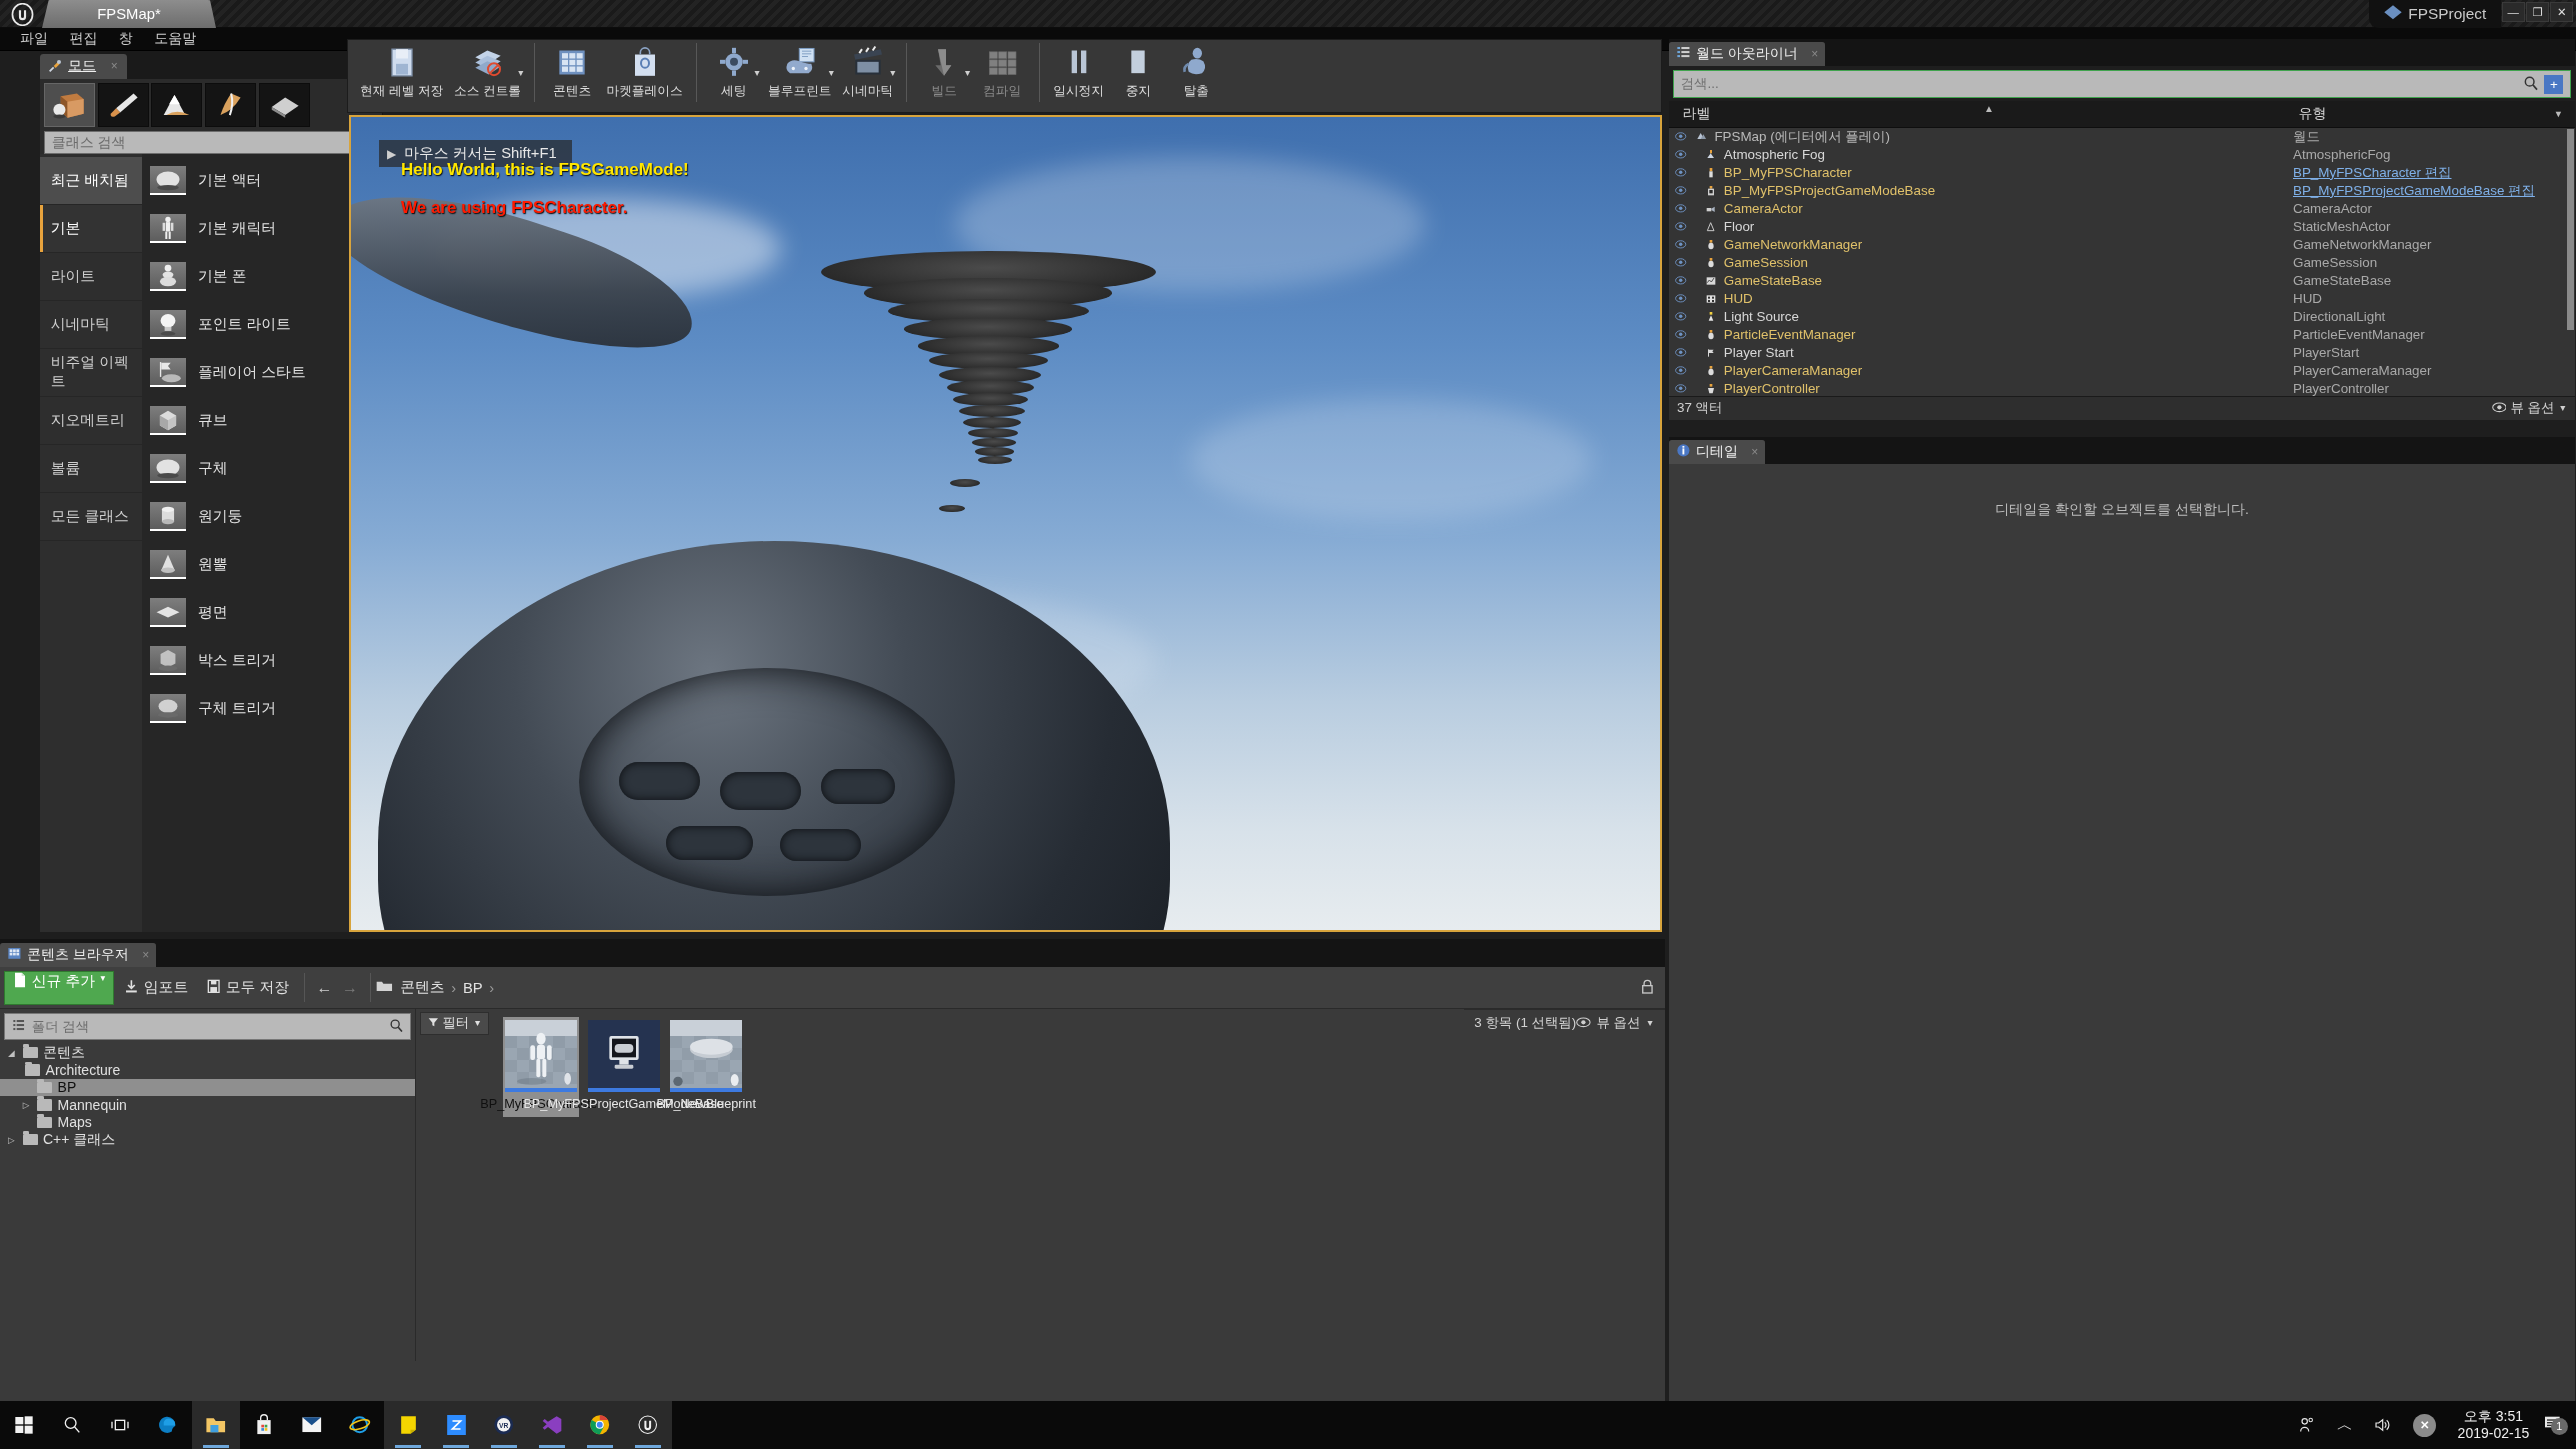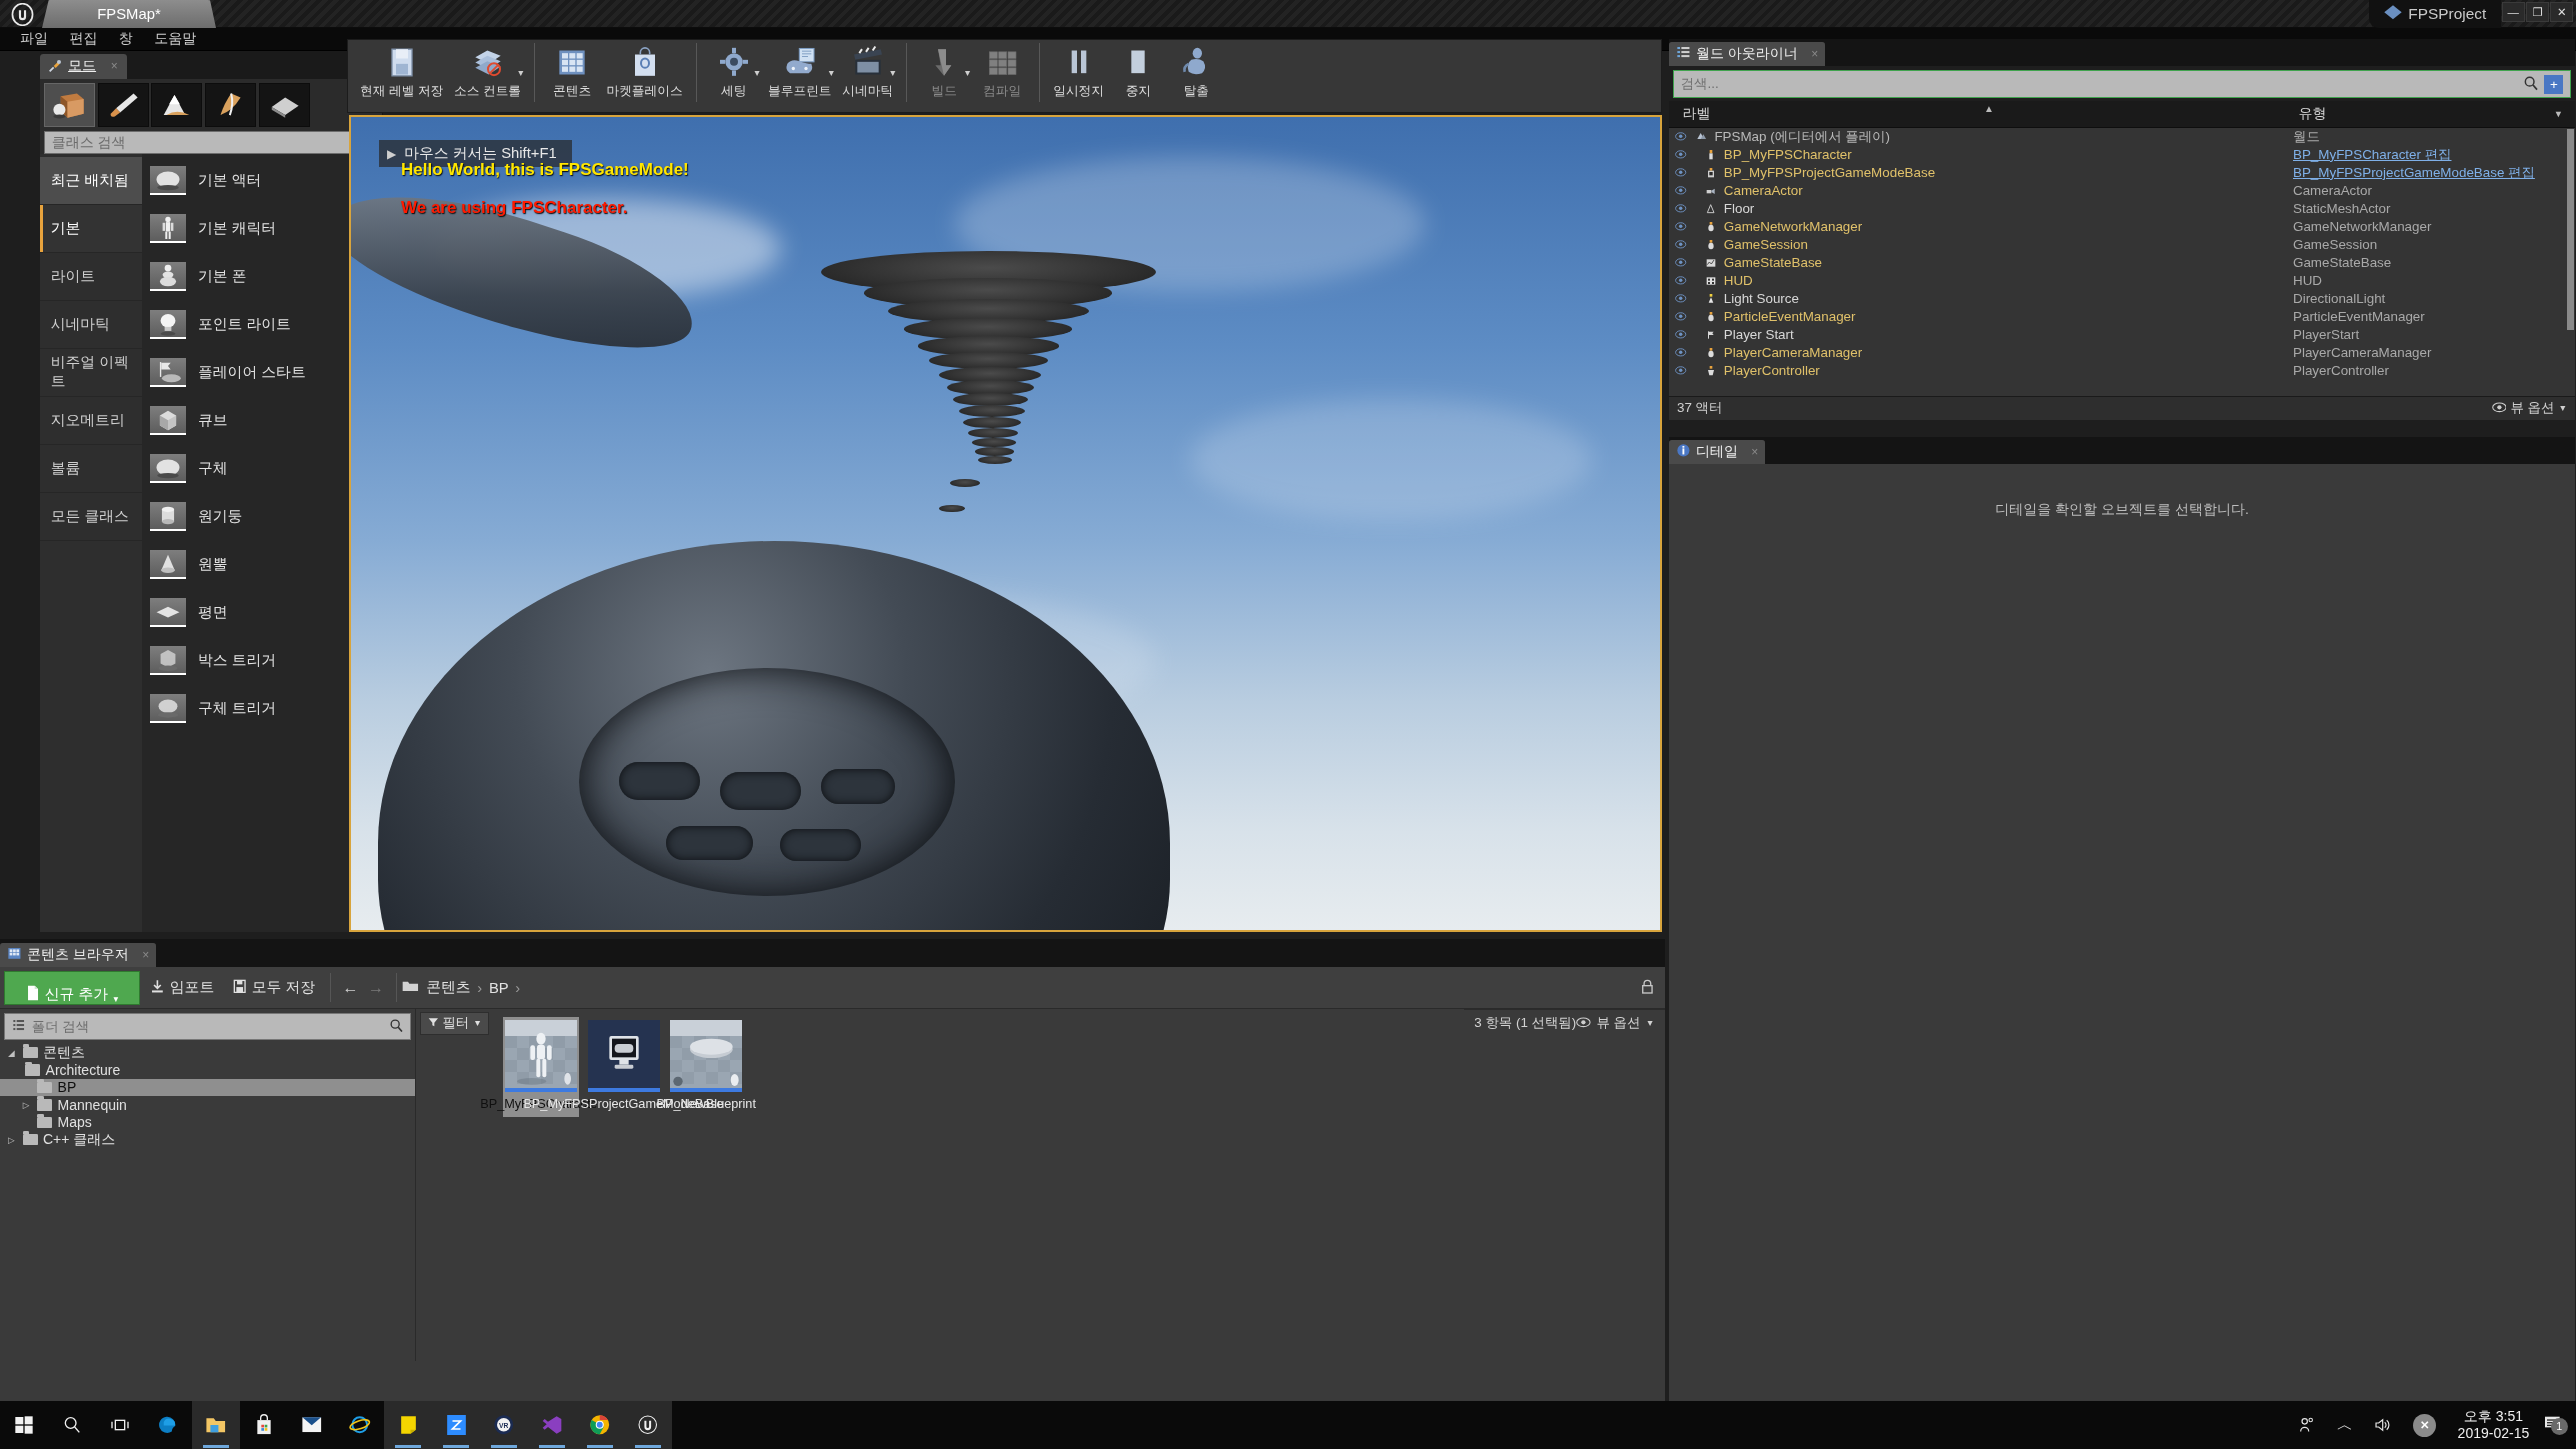--- a/index.html
+++ b/index.html
@@ -141,22 +141,22 @@
   .d-empty { text-align:center; margin-top:37px; color:#bdbdbd; font-size:14px;}
 
   
   .cbrowser { position:absolute; left:0px; top:939px; width:1665px; height:463px; background:#3a3a3a;
     border-top:0.7px solid #141414;}
   .cb-tabstrip { height:27px; background:#141414; display:flex; align-items:flex-end;}
   .cb-tab { height:24px; background:#4a4a4a; display:flex; align-items:center; gap:5.4px;
     padding:0 6.7px; border-radius:2.7px 2.7px 0 0; font-size:14px; color:#efefef;}
   .cb-toolbar { height:42px; background:#3f3f3f; display:flex; align-items:center; gap:0;
     padding:0 4px; border-bottom:0.7px solid #2a2a2a; position:relative;}
-  .cb-add { height:34px; background:#4fa84f; border:0.7px solid #2f7a2f; display:flex; align-items:flex-end;
-    gap:5.4px; padding:0 21px; color:#fff; font-size:14.8px; }
+  .cb-add { height:34px; background:#4fa84f; border:0.7px solid #2f7a2f; display:flex; align-items:flex-start;
+    gap:5.4px; padding:0 8px; color:#fff; font-size:14.8px; }
   .cb-btn { height:34px; display:flex; align-items:center; gap:5.4px; padding:0 9.4px; font-size:14.8px; color:#e0e0e0;}
   .cb-vsep { width:0.7px; height:29.5px; background:#565656; margin:0 5.4px;}
   .cb-nav { display:flex; align-items:center; gap:9.4px; padding:0 6.7px; font-size:16px;}
   .cb-crumb { display:flex; align-items:center; gap:6.7px; font-size:14.8px; color:#e2e2e2;}
   .cb-lock { position:absolute; right:10.7px; top:12px; font-size:14.8px; color:#c8c8c8;}
 
   .cb-main { display:flex; height:352px; }
   .cb-left { width:416px; background:#3a3a3a; border-right:0.7px solid #2a2a2a;}
   .cb-folder-search { height:27px; margin:4px; background:#b9b9b9; border:0.7px solid #777;
     display:flex; align-items:center; gap:6.7px; padding:0 6.7px; color:#6d6d6d; font-size:13.4px;}
@@ -697,20 +697,34 @@
               <circle cx="8.5" cy="6.5" r="2.6" fill="#6e93c4"></circle>
             </svg></span>
           <span class="ol-icon" style="margin-left: 0px;">
             <svg width="11.4" height="11.4" viewBox="0 0 17 17">
               <path d="M2 12 L7 3 L12 12 Z" fill="#b8c3d2"></path>
               <path d="M7 12 L11 5 L15 12 Z" fill="#8d99a9"></path>
             </svg>
           </span>
           <span class="ol-label world">FPSMap (에디터에서 플레이)</span>
           <span class="ol-type">월드</span>
+        </div>
+        <div class="ol-row">
+          <span class="ol-eye"><svg width="11.4" height="8.7" viewBox="0 0 17 13">
+              <ellipse cx="8.5" cy="6.5" rx="7.6" ry="5.4" fill="none" stroke="#6e93c4" stroke-width="1.4"></ellipse>
+              <circle cx="8.5" cy="6.5" r="2.6" fill="#6e93c4"></circle>
+            </svg></span>
+          <span class="ol-icon" style="margin-left: 9.4px;">
+            <svg width="10" height="10" viewBox="0 0 15 15">
+              <rect x="6" y="0" width="3" height="5" fill="#e8a33d"></rect>
+              <path d="M2 12 L7 5 L12 12 Z" fill="#cfd8e4"></path>
+            </svg>
+          </span>
+          <span class="ol-label plain">Atmospheric Fog</span>
+          <span class="ol-type">AtmosphericFog</span>
         </div>
         <div class="ol-row">
           <span class="ol-eye"><svg width="11.4" height="8.7" viewBox="0 0 17 13">
               <ellipse cx="8.5" cy="6.5" rx="7.6" ry="5.4" fill="none" stroke="#6e93c4" stroke-width="1.4"></ellipse>
               <circle cx="8.5" cy="6.5" r="2.6" fill="#6e93c4"></circle>
             </svg></span>
           <span class="ol-icon" style="margin-left: 9.4px;">
             <svg width="10" height="10" viewBox="0 0 15 15">
               <rect x="5.5" y="0" width="4" height="5" fill="#e8a33d"></rect>
               <rect x="5" y="5" width="5" height="9" fill="#dcdcdc"></rect>

